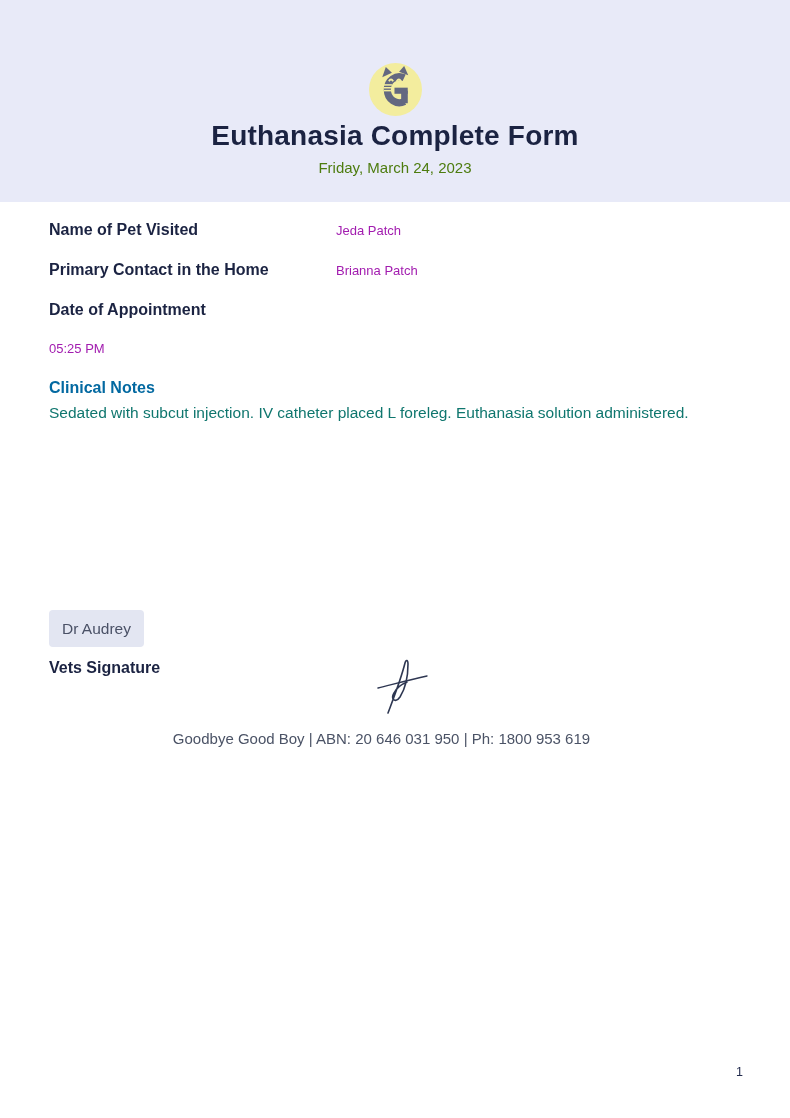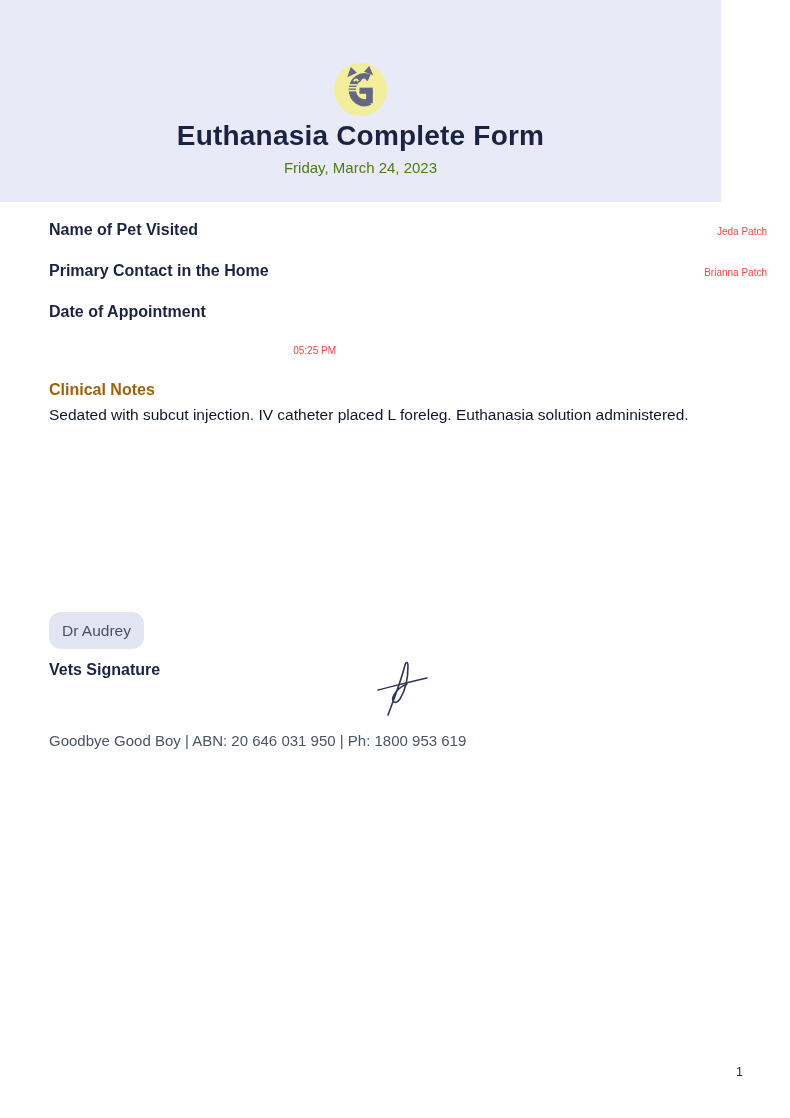--- a/index.html
+++ b/index.html
@@ -6,74 +6,75 @@
   html,body { background:#ffffff; }
   body {
     width:790px; height:1118px;
     position:relative;
     font-family:"Liberation Sans", sans-serif;
     color:#1b2342;
     overflow:hidden;
   }
   .header {
     background:#e8eaf8;
-    width:721px; height:202px;
+    width:790px; height:202px;
     padding-top:63px;
     text-align:center;
   }
   .logo-wrap { width:53px; height:53px; margin:0 auto; }
   .page-title {
     margin-top:4px;
     font-size:28px;
     font-weight:700;
     color:#1b2342;
     letter-spacing:0.2px;
   }
   .header-date {
     margin-top:7px;
     font-size:15px;
     color:#4d7c0f;
   }
-  .main { padding:19px 23px 0 49px; }
+  .main { padding:19px 76px 0 49px; }
   .field-row {
     display:grid;
     grid-template-columns:287px 1fr;
     align-items:baseline;
     line-height:18px;
     margin-bottom:21px;
   }
   .field-label { font-size:16px; font-weight:700; color:#1b2342; }
-  .field-value { font-size:10px; color:#ef4444;text-align:right; }
-  .notes-label { font-size:16px; font-weight:700; line-height:18px; color:#a16207; }
-  .notes-text  { margin-top:4px; font-size:15.5px; line-height:24px; color:#0f172a; }
+  .field-value { font-size:13px; color:#a21caf; }
+  .notes-label { font-size:16px; font-weight:700; line-height:18px; color:#0369a1; }
+  .notes-text  { margin-top:4px; font-size:15.5px; line-height:24px; color:#0f766e; }
   .vet-name-row {
     margin-top:185px;
     display:grid;
     grid-template-columns:287px 1fr;
     align-items:start;
   }
   .vet-name-row .field-label { padding-top:5px; }
   .vet-name-chip {
     display:inline-block;
     background:#e3e6f2;
-    border-radius:12px;
+    border-radius:4px;
     padding:9px 13px;
     font-size:15.5px;
     line-height:19px;
     color:#4a5166;
   }
   .vet-sig-row {
     margin-top:12px;
     display:grid;
     grid-template-columns:287px 1fr;
     align-items:start;
   }
   .sig-wrap { margin-top:-8px; margin-left:20px; width:110px; height:70px; }
   .footer-line {
     margin-top:9px;
+    text-align:center;
     font-size:15px;
     line-height:18px;
     color:#4b5366;
   }
   .page-number {
     position:absolute;
     right:47px; bottom:39px;
     font-size:12.5px;
     color:#232c4e;
   }

